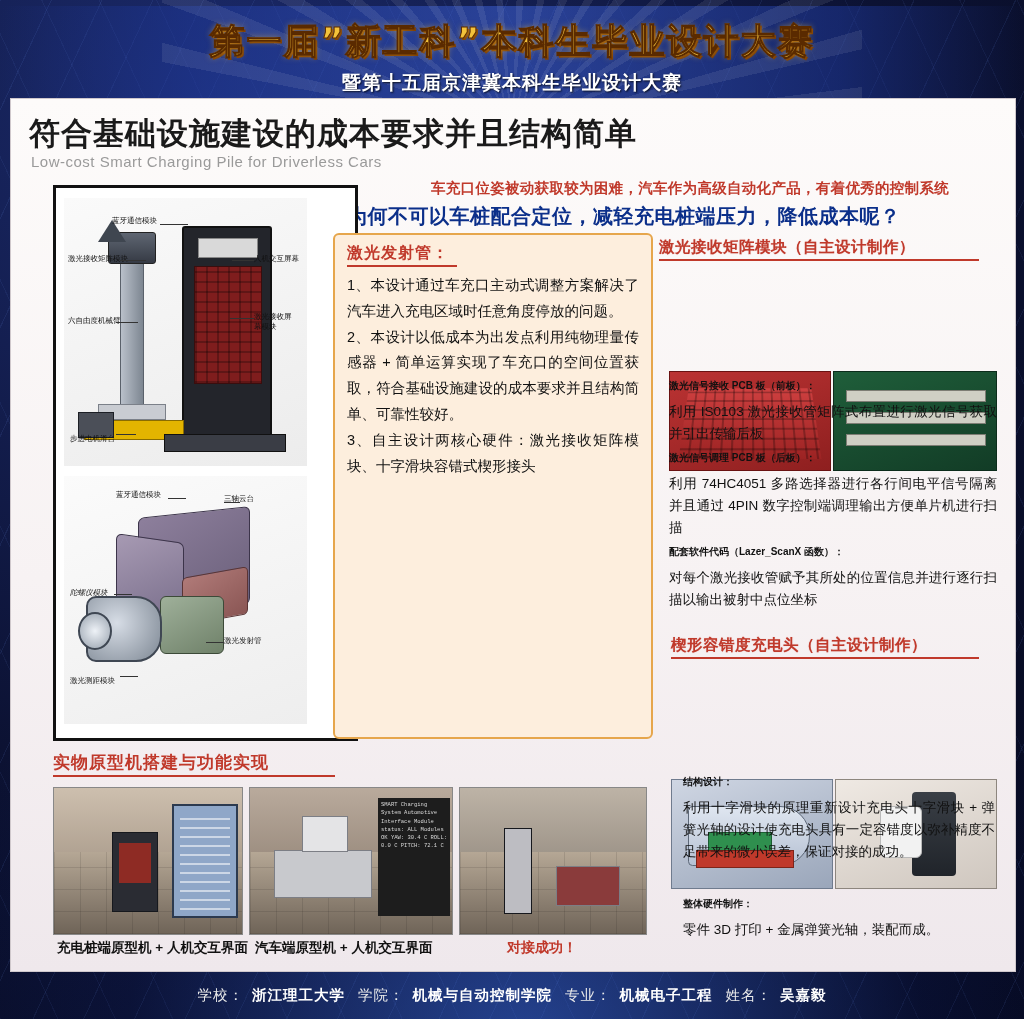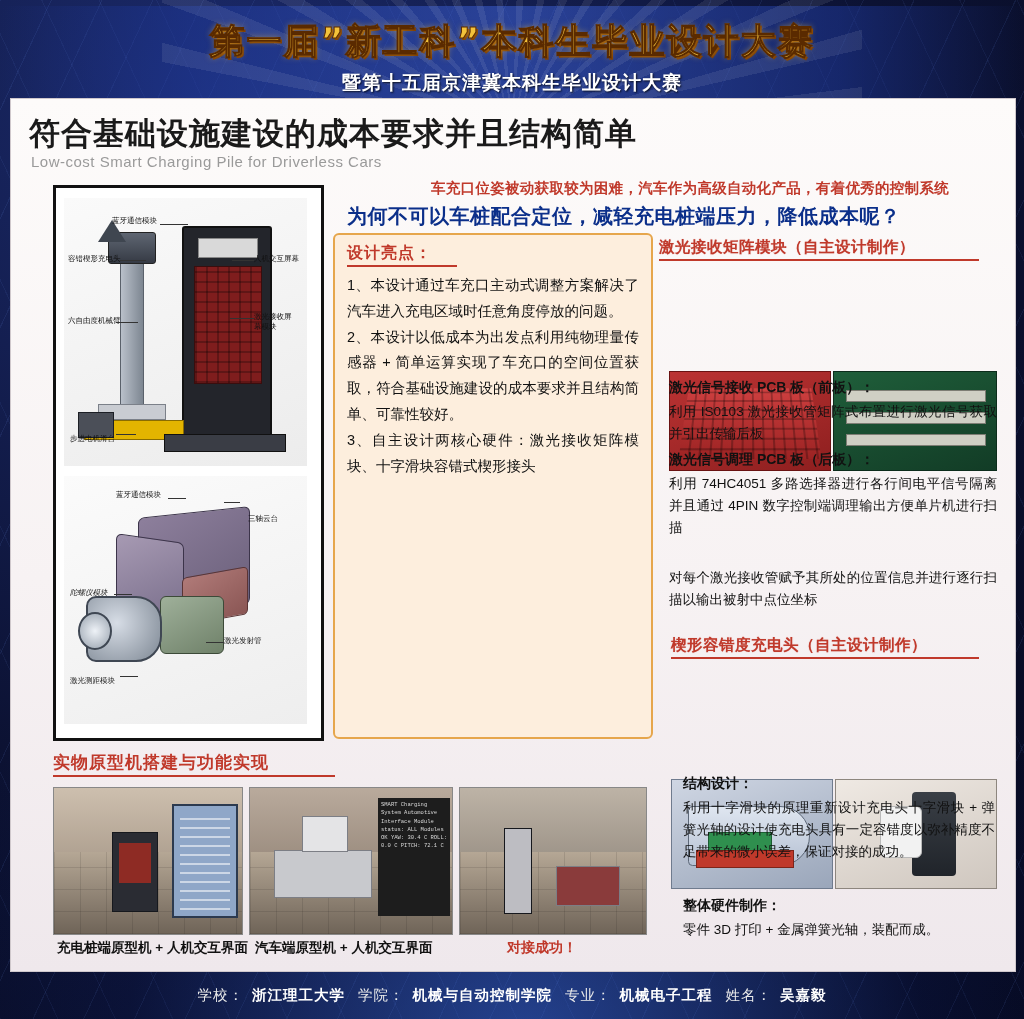--- a/index.html
+++ b/index.html
@@ -76,21 +76,21 @@
     position:absolute;left:420px;top:80px;width:570px;
     font-size:14.5px;font-weight:bold;color:#c0392b;letter-spacing:.3px;
   }
   .q-line2{
     position:absolute;left:336px;top:104px;width:660px;
     font-size:20px;font-weight:bold;color:#0b2f8a;letter-spacing:.5px;
   }
   
   .cad-box{
     position:absolute;left:42px;top:86px;width:265px;height:550px;
-    border:3px solid #111;background:#ffffff;overflow:hidden;
+    border:3px solid #111;background:#ffffff;overflow:hidden;padding-left:34px;
   }
   .cad-inner{position:absolute;left:0;top:0;width:259px;height:544px;background:#fff;}
   .cad-upper{
     position:absolute;left:8px;top:10px;width:243px;height:268px;
     background:linear-gradient(160deg,#fafafa,#ececec);
   }
   .cad-lower{
     position:absolute;left:8px;top:288px;width:243px;height:248px;
     background:linear-gradient(160deg,#fbfbfb,#eeeeee);
   }
@@ -168,21 +168,21 @@
   }
   .wedge-green{position:absolute;left:36px;top:52px;width:62px;height:34px;background:#2f8f4e;border:1px solid #1c5c31;}
   .wedge-red{position:absolute;left:24px;top:70px;width:96px;height:16px;background:#c0392b;border:1px solid #7d2419;}
   .robot-photo{
     position:absolute;left:824px;top:680px;width:160px;height:108px;
     background:linear-gradient(160deg,#efe9e3,#cfc7bf);border:1px solid #8d867e;
   }
   .robot-arm{position:absolute;left:76px;top:12px;width:44px;height:84px;background:linear-gradient(180deg,#3a3f46,#20242a);border-radius:4px;}
   .robot-white{position:absolute;left:44px;top:26px;width:40px;height:50px;background:#f2f2f2;border:1px solid #b9b9b9;border-radius:6px;}
   .rtxt{position:absolute;font-size:13.5px;line-height:1.62;color:#111;text-align:justify;}
-  .rlabel{position:absolute;font-size:14px;font-weight:bold;color:#111;}
+  .rlabel{position:absolute;font-size:10px;font-weight:bold;color:#111;}
   
   .bottom-head{
     position:absolute;left:42px;top:652px;font-size:17px;font-weight:bold;color:#c0392b;letter-spacing:1px;
   }
   .bottom-head-ul{position:absolute;left:42px;top:676px;width:282px;height:2px;background:#c0392b;}
   .ph{position:absolute;border:1px solid #888;overflow:hidden;}
   .ph1{left:42px;top:688px;width:188px;height:146px;background:linear-gradient(180deg,#cdbfae,#8e7f70);}
   .ph2{left:238px;top:688px;width:202px;height:146px;background:linear-gradient(180deg,#b9aa9c,#7d6f62);}
   .ph3{left:448px;top:688px;width:186px;height:146px;background:linear-gradient(180deg,#bdb3a6,#7b7268);}
   .cap{position:absolute;font-size:13.5px;font-weight:bold;color:#111;}
@@ -243,21 +243,21 @@
           <div class="arm-col"></div>
           <div class="arm-head"></div>
           <div class="arm-wedge"></div>
           <div class="arm-plate"></div>
           <div class="arm-slide"></div>
           <div class="motor-stage"></div>
           <div class="pile-base"></div>
 
           <div class="cad-label" style="left:48px;top:18px;">蓝牙通信模块</div>
           <div class="lead" style="left:96px;top:26px;width:28px;"></div>
-          <div class="cad-label" style="left:4px;top:56px;">容错楔形充电头</div>
+          <div class="cad-label" style="left:4px;top:56px;">激光接收矩阵模块</div>
           <div class="lead" style="left:56px;top:62px;width:26px;"></div>
           <div class="cad-label" style="left:4px;top:118px;">六自由度机械臂</div>
           <div class="lead" style="left:52px;top:124px;width:22px;"></div>
           <div class="cad-label" style="left:6px;top:236px;">步进电机滑台</div>
           <div class="lead" style="left:52px;top:236px;width:20px;"></div>
           <div class="cad-label" style="left:190px;top:56px;">人机交互屏幕</div>
           <div class="lead" style="left:168px;top:62px;width:22px;"></div>
           <div class="cad-label" style="left:190px;top:114px;width:40px;white-space:normal;">激光接收屏幕模块</div>
           <div class="lead" style="left:166px;top:120px;width:24px;"></div>
         </div>
@@ -265,34 +265,34 @@
         <div class="cad-lower">
           <div class="car-body"></div>
           <div class="car-body2"></div>
           <div class="car-red"></div>
           <div class="car-green"></div>
           <div class="car-lens"></div>
           <div class="car-lens2"></div>
 
           <div class="cad-label" style="left:52px;top:14px;">蓝牙通信模块</div>
           <div class="lead" style="left:104px;top:22px;width:18px;"></div>
-          <div class="cad-label" style="left:184px;top:18px;margin-top:20px;">三轴云台</div>
+          <div class="cad-label" style="left:160px;top:18px;">三轴云台</div>
           <div class="lead" style="left:160px;top:26px;width:16px;"></div>
           <div class="cad-label" style="left:6px;top:112px;font-style:italic;">陀螺仪模块</div>
           <div class="lead" style="left:50px;top:118px;width:18px;"></div>
           <div class="cad-label" style="left:160px;top:160px;">激光发射管</div>
           <div class="lead" style="left:142px;top:166px;width:18px;"></div>
           <div class="cad-label" style="left:6px;top:200px;">激光测距模块</div>
           <div class="lead" style="left:56px;top:200px;width:18px;"></div>
         </div>
       </div>
     </div>
 
     <div class="hl-box">
-      <div class="hl-title">设计亮点：</div>
+      <div class="hl-title">激光发射管：</div>
       <div class="hl-title-ul"></div>
       <div class="hl-body">
         <div>1、本设计通过车充口主动式调整方案解决了汽车进入充电区域时任意角度停放的问题。</div>
         <div>2、本设计以低成本为出发点利用纯物理量传感器 + 简单运算实现了车充口的空间位置获取，符合基础设施建设的成本要求并且结构简单、可靠性较好。</div>
         <div>3、自主设计两核心硬件：激光接收矩阵模块、十字滑块容错式楔形接头</div>
       </div>
     </div>
 
     <div class="sec-head" style="left:648px;top:138px;">激光接收矩阵模块（自主设计制作）</div>
     <div class="sec-underline" style="left:648px;top:160px;width:320px;"></div>
@@ -305,20 +305,21 @@
       <div class="chiprow" style="top:40px;"></div>
       <div class="chiprow" style="top:62px;"></div>
     </div>
 
     <div class="rlabel" style="left:658px;top:280px;">激光信号接收 PCB 板（前板）：</div>
     <div class="rtxt" style="left:658px;top:302px;width:328px;">利用 IS0103 激光接收管矩阵式布置进行激光信号获取并引出传输后板</div>
 
     <div class="rlabel" style="left:658px;top:352px;">激光信号调理 PCB 板（后板）：</div>
     <div class="rtxt" style="left:658px;top:374px;width:328px;">利用 74HC4051 多路选择器进行各行间电平信号隔离并且通过 4PIN 数字控制端调理输出方便单片机进行扫描</div>
 
+    <div class="rlabel" style="left:658px;top:446px;">配套软件代码（Lazer_ScanX 函数）：</div>
     <div class="rtxt" style="left:658px;top:468px;width:328px;">对每个激光接收管赋予其所处的位置信息并进行逐行扫描以输出被射中点位坐标</div>
 
     <div class="sec-head" style="left:660px;top:536px;text-align:center;">楔形容错度充电头（自主设计制作）</div>
     <div class="sec-underline" style="left:660px;top:558px;width:308px;"></div>
 
     <div class="wedge-photo">
       <div class="wedge-shape"></div>
       <div class="wedge-green"></div>
       <div class="wedge-red"></div>
     </div>

